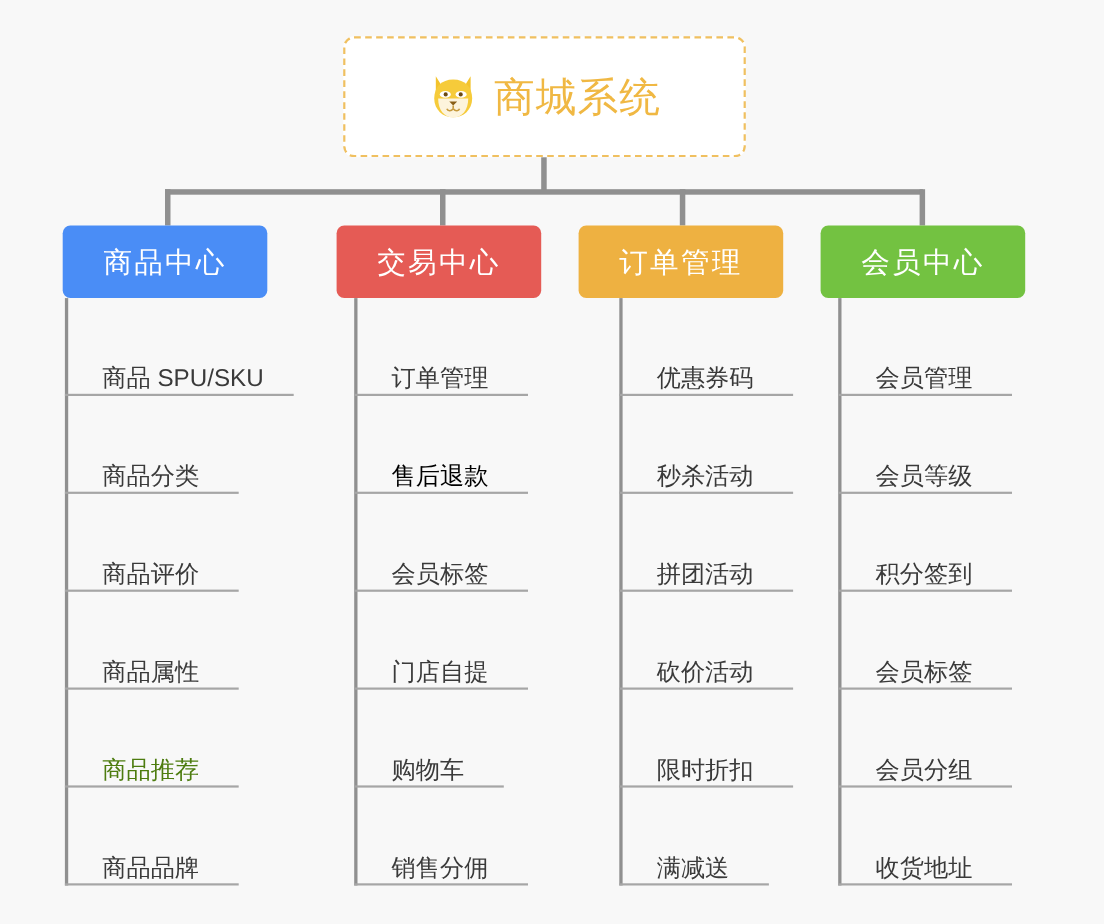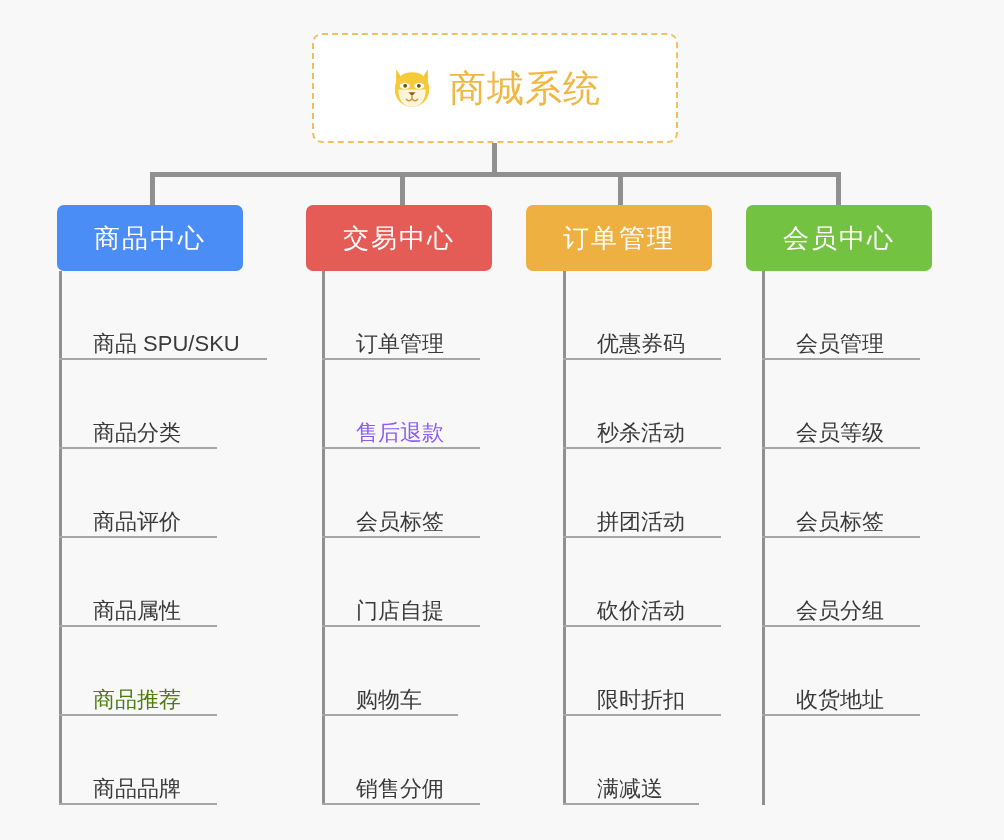--- a/index.html
+++ b/index.html
@@ -199,21 +199,21 @@
     </div>
   </div>
 
   <div class="leaf-col" id="col-1" style="left:322px; width:180px;">
     <div class="leaf-spine" style="height: 534px; background: rgb(144, 144, 144);"></div>
     <div class="leaf-item">
       <span class="leaf-label" style="color: rgb(58, 58, 58);">订单管理</span>
       <span class="leaf-rule" style="width: 158px; background: rgb(166, 166, 166);"></span>
     </div>
     <div class="leaf-item">
-      <span class="leaf-label" style="color: #8b5cf6; font-family: Liberation Serif, serif;">售后退款</span>
+      <span class="leaf-label" style="color: #000000; font-family: Liberation Serif, serif;">售后退款</span>
       <span class="leaf-rule" style="width: 158px; background: rgb(166, 166, 166);"></span>
     </div>
     <div class="leaf-item">
       <span class="leaf-label" style="color: rgb(58, 58, 58);">会员标签</span>
       <span class="leaf-rule" style="width: 158px; background: rgb(166, 166, 166);"></span>
     </div>
     <div class="leaf-item">
       <span class="leaf-label" style="color: rgb(58, 58, 58);">门店自提</span>
       <span class="leaf-rule" style="width: 158px; background: rgb(166, 166, 166);"></span>
     </div>
@@ -259,20 +259,24 @@
     <div class="leaf-spine" style="height: 534px; background: rgb(144, 144, 144);"></div>
     <div class="leaf-item">
       <span class="leaf-label" style="color: rgb(58, 58, 58);">会员管理</span>
       <span class="leaf-rule" style="width: 158px; background: rgb(166, 166, 166);"></span>
     </div>
     <div class="leaf-item">
       <span class="leaf-label" style="color: rgb(58, 58, 58);">会员等级</span>
       <span class="leaf-rule" style="width: 158px; background: rgb(166, 166, 166);"></span>
     </div>
     <div class="leaf-item">
+      <span class="leaf-label" style="color: rgb(58, 58, 58);">积分签到</span>
+      <span class="leaf-rule" style="width: 158px; background: rgb(166, 166, 166);"></span>
+    </div>
+    <div class="leaf-item">
       <span class="leaf-label" style="color: rgb(58, 58, 58);">会员标签</span>
       <span class="leaf-rule" style="width: 158px; background: rgb(166, 166, 166);"></span>
     </div>
     <div class="leaf-item">
       <span class="leaf-label" style="color: rgb(58, 58, 58);">会员分组</span>
       <span class="leaf-rule" style="width: 158px; background: rgb(166, 166, 166);"></span>
     </div>
     <div class="leaf-item">
       <span class="leaf-label" style="color: rgb(58, 58, 58);">收货地址</span>
       <span class="leaf-rule" style="width: 158px; background: rgb(166, 166, 166);"></span>

